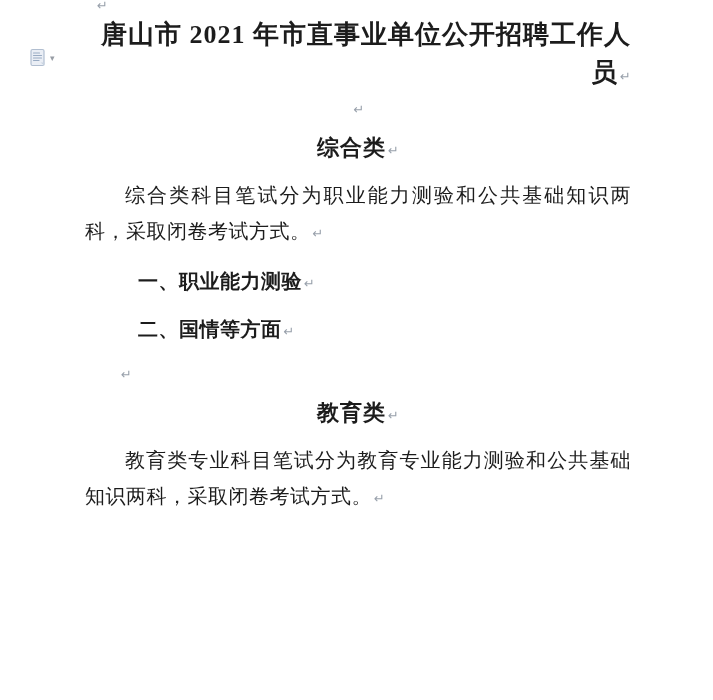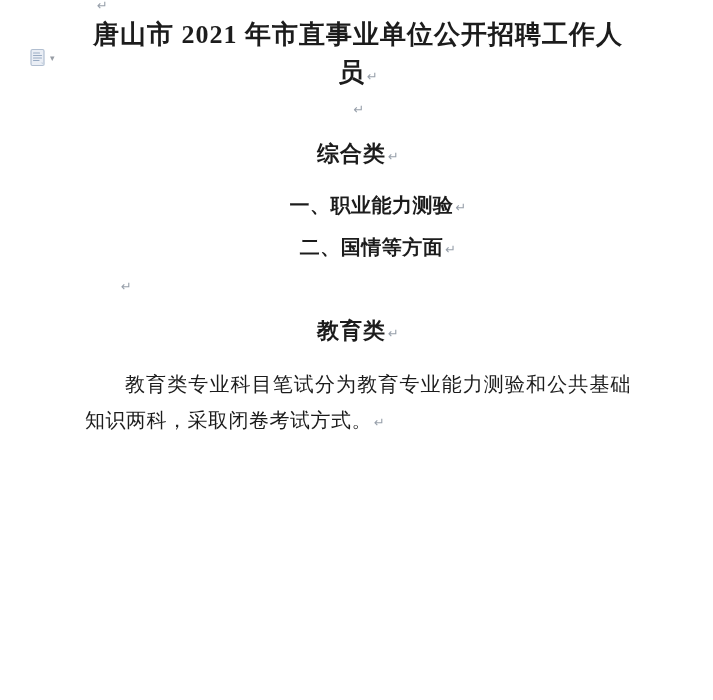--- a/index.html
+++ b/index.html
@@ -20,47 +20,46 @@
     color:#98a0ab;
     font-family:"DejaVu Sans", sans-serif;
     font-size:13px;
     font-weight:normal;
     letter-spacing:0;
     vertical-align:baseline;
     padding-left:2px;
   }
   .doc-title {
     margin:16px 0 0 0;
-    text-align:center;
+    text-align:right;
     font-size:26px;
     font-weight:bold;
     line-height:38px;
     letter-spacing:1px;
     font-family:"Liberation Serif", serif;
   }
   .doc-title .t-line { display:block; }
 
   .blank-line { height:26px; line-height:26px; }
   .blank-center { text-align:center; }
   .blank-indent { padding-left:34px; }
 
   .section-heading {
-    margin:16px; text-align:center;
+    margin:10px; text-align:center;
     font-family:"Liberation Sans", sans-serif;
     font-size:22px; font-weight:bold;
     line-height:32px; letter-spacing:1px;
   }
   .sub-heading {
-    margin:7px;
+    margin:13px;
     font-family:"Liberation Sans", sans-serif;
     font-size:20px; font-weight:bold;
     line-height:32px;
     text-indent:2em;
     letter-spacing:0.5px;
-    text-align:center;
   }
   .body-par {
     margin:0;
     font-size:20px;
     line-height:36px;
     letter-spacing:0.5px;
     text-indent:2em;
     text-align:justify;
     text-justify:inter-character;
   }
@@ -103,20 +102,23 @@
     </h1>
 
     <div class="blank-line blank-center">
       <span class="pilcrow">↵</span>
     </div>
 
     <h2 class="section-heading">
       <span>综合类</span><span class="pilcrow">↵</span>
     </h2>
 
+    <p class="body-par">
+      <span>综合类科目笔试分为职业能力测验和公共基础知识两科，采取闭卷考试方式。</span><span class="pilcrow">↵</span>
+    </p>
 
     <h3 class="sub-heading">
       <span>一、职业能力测验</span><span class="pilcrow">↵</span>
     </h3>
 
 
     <h3 class="sub-heading">
       <span>二、国情等方面</span><span class="pilcrow">↵</span>
     </h3>
 

